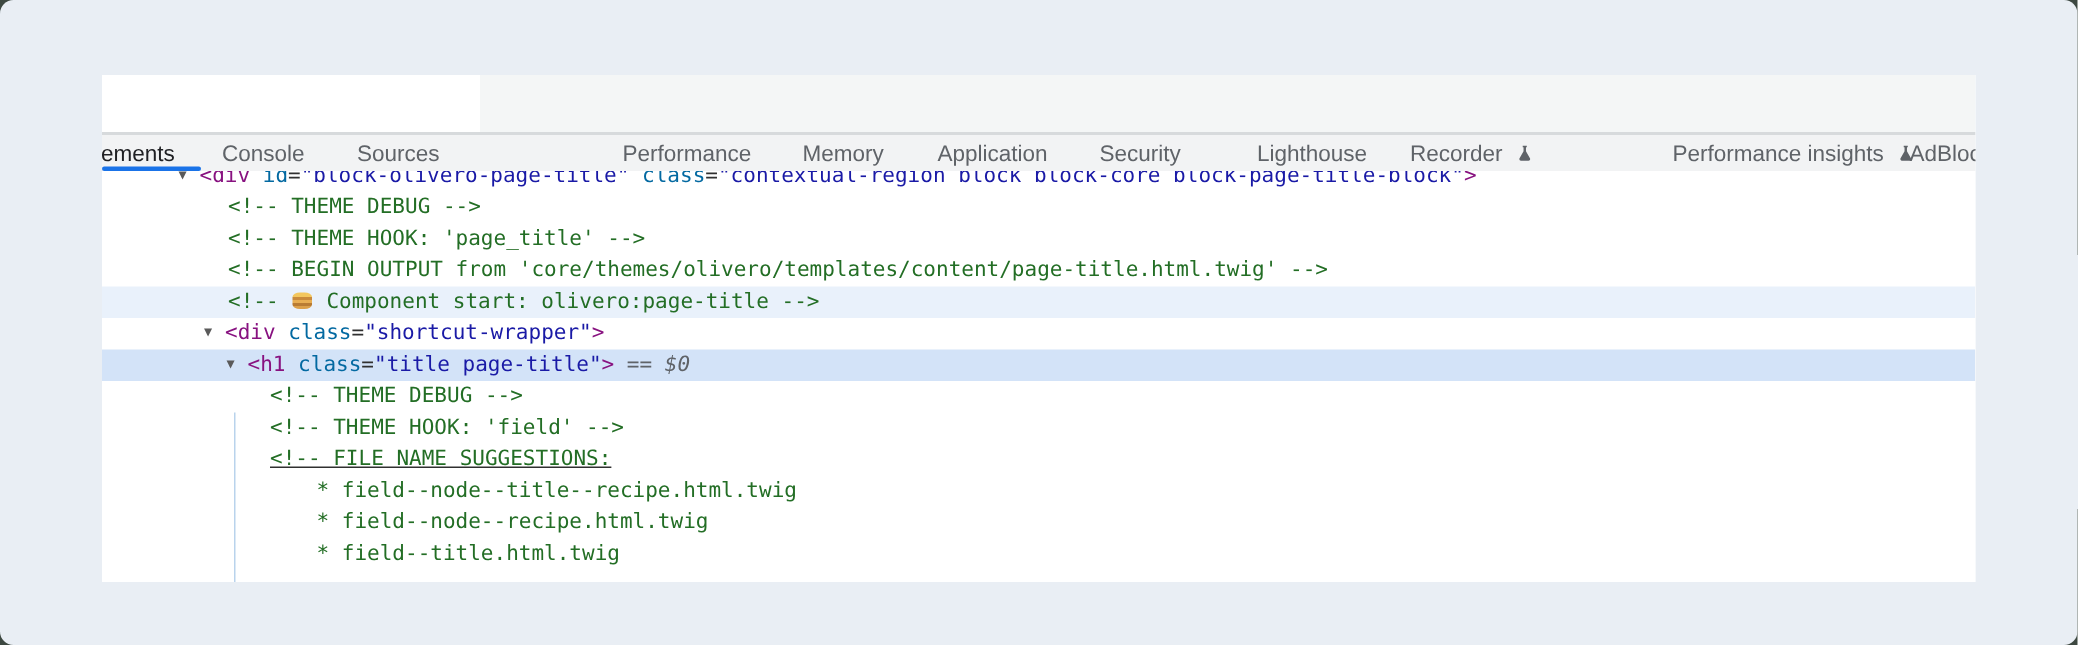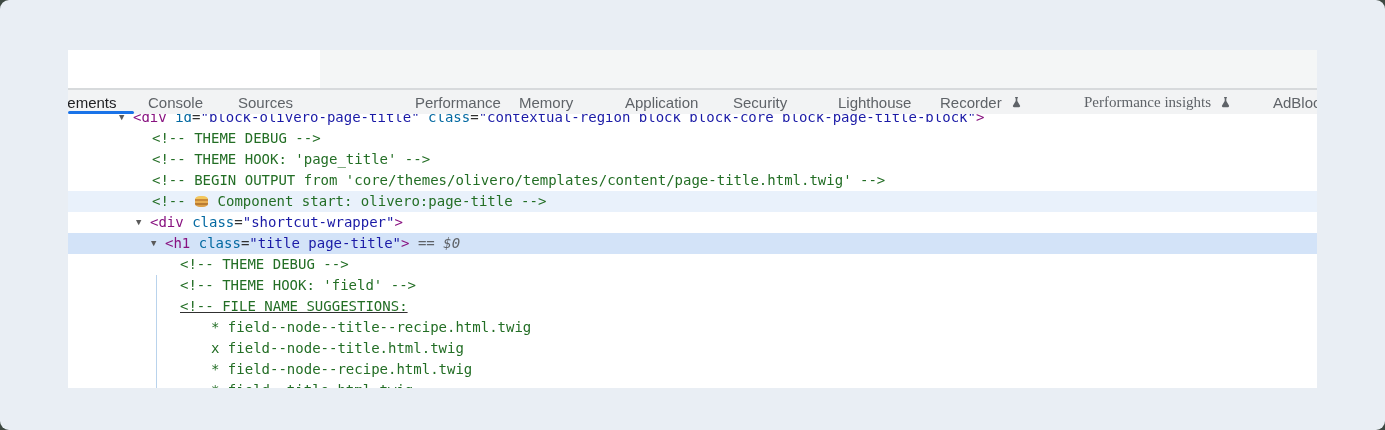--- a/index.html
+++ b/index.html
@@ -79,39 +79,39 @@
           </div>
           <div class="tab" style="left: 170px;">
             <span>Sources</span>
           </div>
           <div class="tab" style="left: 259px; margin-top: 32px;">
             <span>Network</span>
           </div>
           <div class="tab" style="left: 347px;">
             <span>Performance</span>
           </div>
-          <div class="tab" style="left: 451px;">
+          <div class="tab" style="left: 467px;">
             <span>Memory</span>
           </div>
           <div class="tab" style="left: 557px;">
             <span>Application</span>
           </div>
           <div class="tab" style="left: 665px;">
             <span>Security</span>
           </div>
           <div class="tab" style="left: 770px;">
             <span>Lighthouse</span>
           </div>
           <div class="tab" style="left: 872px; text-align: center;">
             <span>Recorder</span>
             <svg class="flask" width="13" height="13" viewBox="0 0 24 24" fill="#5f6368">
               <path d="M9.5 2h5v2h-1v5l4.9 8.6c.8 1.3-.2 3-1.7 3H7.3c-1.5 0-2.5-1.7-1.7-3L10.5 9V4h-1V2z"></path>
             </svg>
           </div>
-          <div class="tab" style="left: 1016px; font-family: Liberation Serif, serif;">
+          <div class="tab" style="left: 1047px;">
             <span>Performance insights</span>
             <svg class="flask" width="13" height="13" viewBox="0 0 24 24" fill="#5f6368">
               <path d="M9.5 2h5v2h-1v5l4.9 8.6c.8 1.3-.2 3-1.7 3H7.3c-1.5 0-2.5-1.7-1.7-3L10.5 9V4h-1V2z"></path>
             </svg>
           </div>
           <div class="tab" style="left: 1205px;">
             <span>AdBlock</span>
           </div>
         </div>
       <div class="tab-underline"></div>
@@ -123,21 +123,20 @@
           <div class="code-row" style="padding-left: 84px;"><span class="s-com">&lt;!-- THEME DEBUG --&gt;</span></div>
           <div class="code-row" style="padding-left: 84px;"><span class="s-com">&lt;!-- THEME HOOK: 'page_title' --&gt;</span></div>
           <div class="code-row" style="padding-left: 84px;"><span class="s-com">&lt;!-- BEGIN OUTPUT from 'core/themes/olivero/templates/content/page-title.html.twig' --&gt;</span></div>
           <div class="code-row hl-soft" style="padding-left: 84px;"><span class="s-com">&lt;!-- </span><span class="pancake" title="🥞"></span><span class="s-com"> Component start: olivero:page-title --&gt;</span></div>
           <div class="code-row" style="padding-left: 82px;"><span class="arrow" style="left: 68px;">▼</span><span class="s-tag">&lt;div</span><span class="s-pl"> </span><span class="s-attr">class</span><span class="s-pl">=</span><span class="s-val">"shortcut-wrapper"</span><span class="s-tag">&gt;</span></div>
           <div class="code-row hl-sel" style="padding-left: 97px;"><span class="arrow" style="left: 83px;">▼</span><span class="s-tag">&lt;h1</span><span class="s-pl"> </span><span class="s-attr">class</span><span class="s-pl">=</span><span class="s-val">"title page-title"</span><span class="s-tag">&gt;</span><span class="s-eq"> == </span><span class="s-dol">$0</span></div>
           <div class="code-row" style="padding-left: 112px;"><span class="s-com">&lt;!-- THEME DEBUG --&gt;</span></div>
           <div class="code-row" style="padding-left: 112px;"><span class="s-com">&lt;!-- THEME HOOK: 'field' --&gt;</span></div>
           <div class="code-row" style="padding-left: 112px; text-decoration: underline;"><span class="s-com">&lt;!-- FILE NAME SUGGESTIONS:</span></div>
           <div class="code-row" style="padding-left: 143px;"><span class="s-com">* field--node--title--recipe.html.twig</span></div>
-          <div class="code-row" style="padding-left: 143px;"><span class="s-com">x field--node--title.html.twig</span></div>
           <div class="code-row" style="padding-left: 143px;"><span class="s-com">* field--node--recipe.html.twig</span></div>
           <div class="code-row" style="padding-left: 143px;"><span class="s-com">* field--title.html.twig</span></div>
         </div>
       <div class="indent-guide"></div>
     </div>
 
   </div>
 </div>
 
 </body></html>

